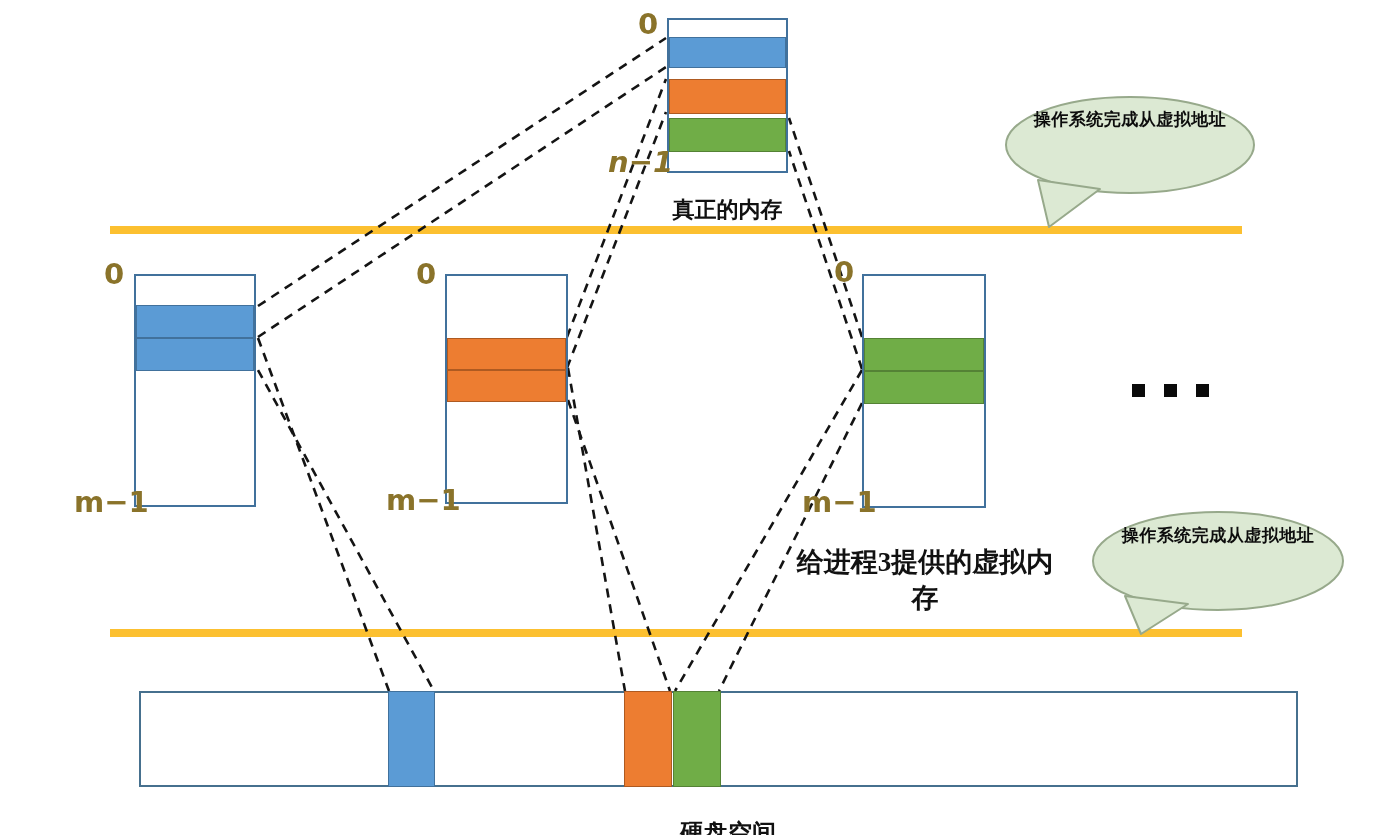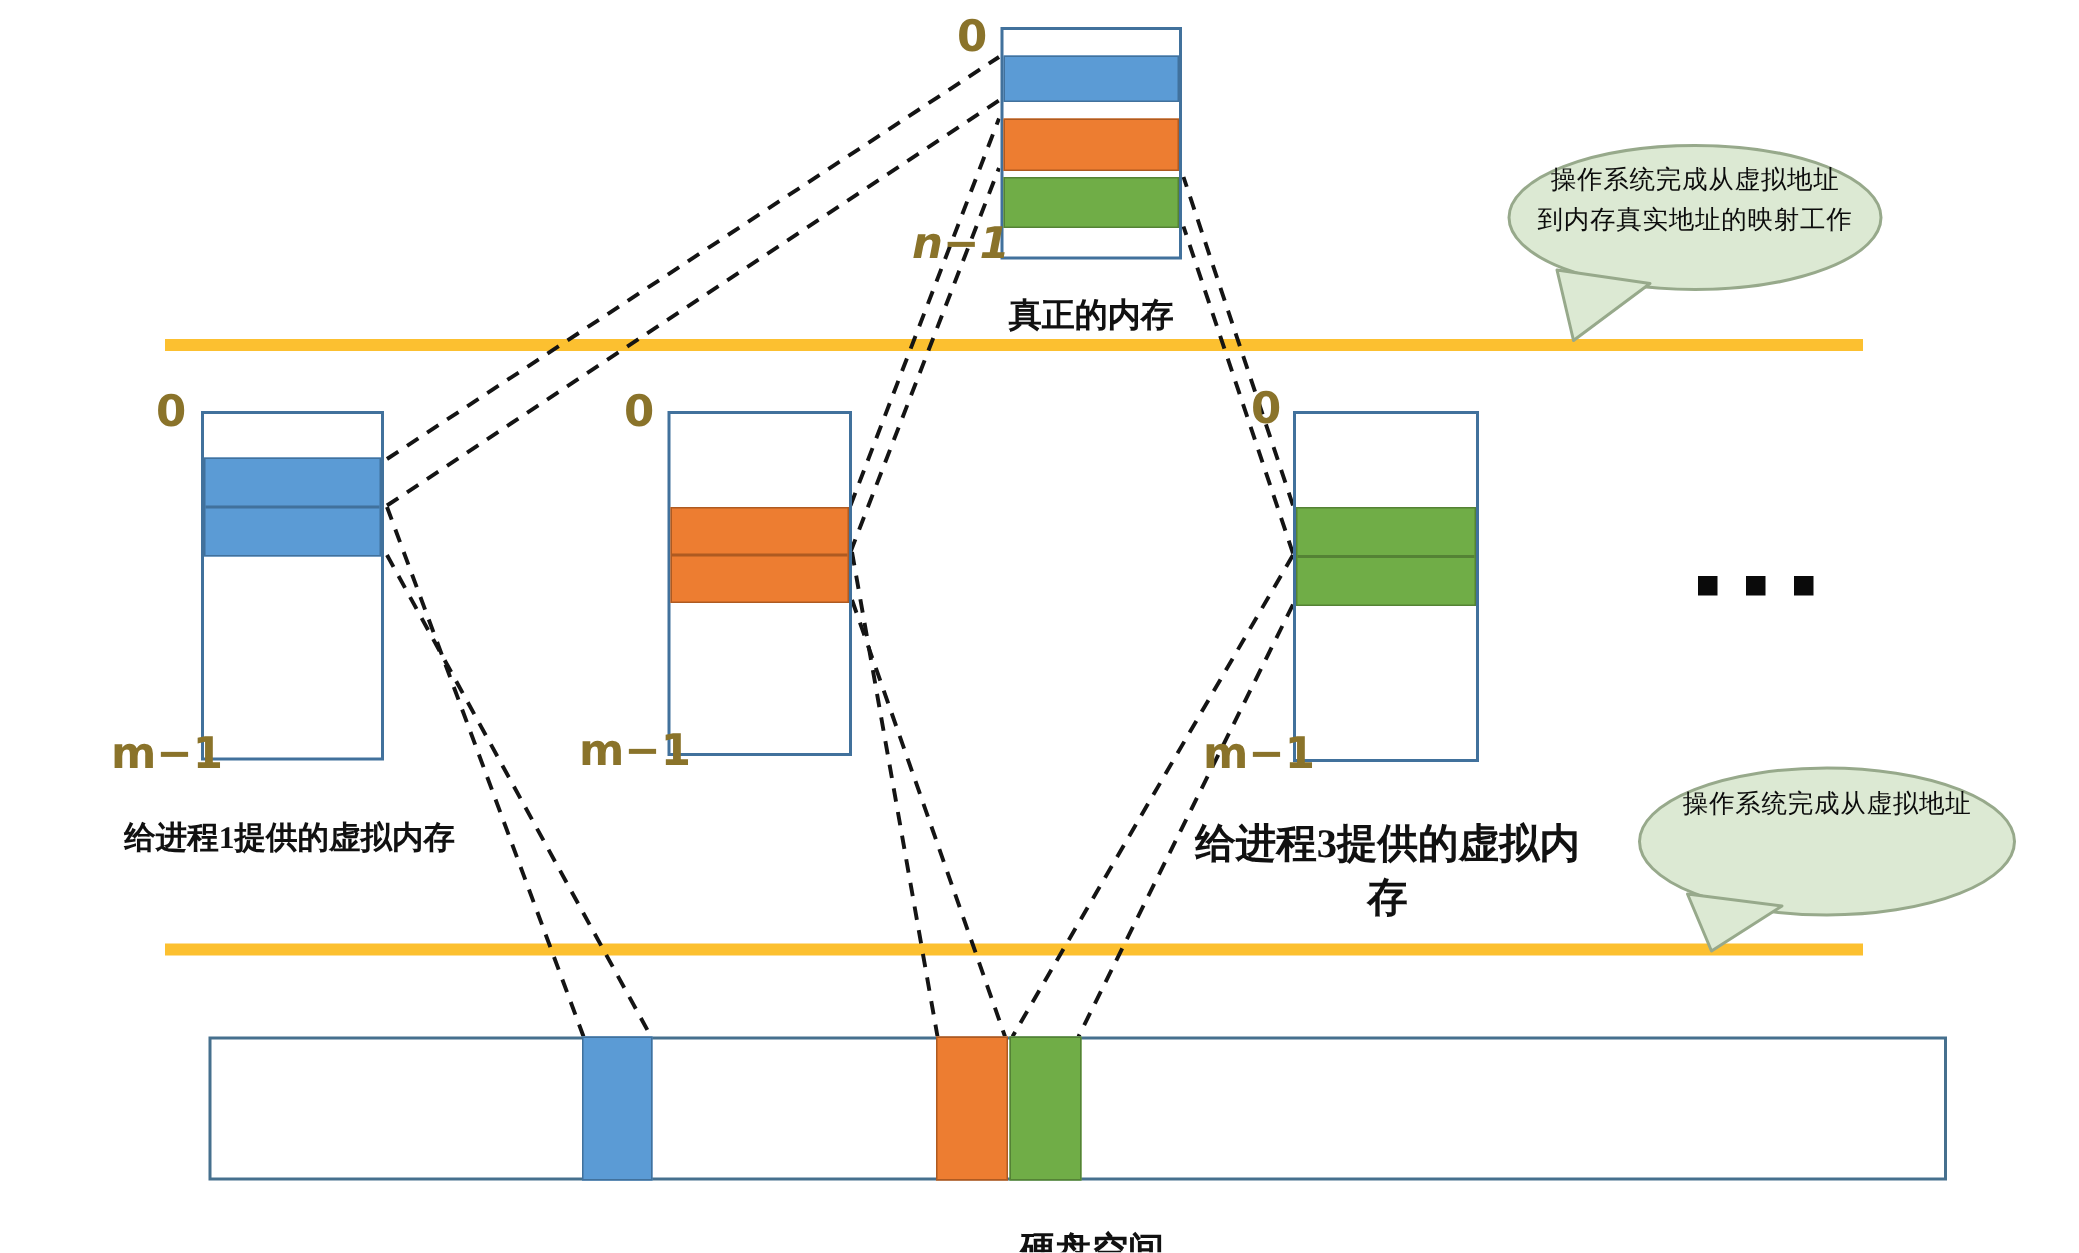--- a/index.html
+++ b/index.html
@@ -44,21 +44,21 @@
   #ellipsis .dot{width:13px;height:13px;background:#0a0a0a;}
   
   #disk-box{left:139px;top:691px;width:1159px;height:96px;border-color:#46708E;}
   .disk-block{position:absolute;top:-2px;bottom:-2px;box-sizing:border-box;border:1px solid;}
   #disk-block-blue{left:247px;width:47px;background:#5B9BD5;border-color:#41719C;}
   #disk-block-orange{left:483px;width:48px;background:#ED7D31;border-color:#AE5A21;}
   #disk-block-green{left:532px;width:48px;background:#70AD47;border-color:#548235;}
   #disk-caption{left:628px;top:801px;width:200px;font-size:24px;}
   
   .bubble-text{position:absolute;z-index:3;color:#0c0c0c;text-align:center;
-               font-family:"Liberation Serif", serif;font-weight:400;
+               font-family:"Liberation Serif", serif;font-weight:700;
                font-size:17px;line-height:27px;letter-spacing:0.5px;}
   #bubble1-text{left:1008px;top:106px;width:244px;}
   #bubble2-text{left:1096px;top:522px;width:244px;}
   
   #overlay{position:absolute;left:0;top:0;z-index:1;}
   .dash{stroke:#141414;stroke-width:2.6;stroke-dasharray:9 7;fill:none;}
 </style>
 </head>
 <body>
 
@@ -97,21 +97,20 @@
   <div id="mem-addr-bottom" class="addr">n−1</div>
   <div id="mem-caption" class="caption">真正的内存</div>
 
   <div id="p1-box" class="box">
     <div id="p1-block" class="vblock">
       <div class="vdivider"></div>
     </div>
   </div>
   <div id="p1-addr-top" class="addr">0</div>
   <div id="p1-addr-bottom" class="addr">m−1</div>
-  <div id="p1-caption" class="caption">给进程1提供的虚拟内存</div>
 
   <div id="p2-box" class="box">
     <div id="p2-block" class="vblock">
       <div class="vdivider"></div>
     </div>
   </div>
   <div id="p2-addr-top" class="addr">0</div>
   <div id="p2-addr-bottom" class="addr">m−1</div>
 
   <div id="p3-box" class="box">
@@ -131,19 +130,18 @@
 
   <div id="disk-box" class="box">
     <div id="disk-block-blue" class="disk-block"></div>
     <div id="disk-block-orange" class="disk-block"></div>
     <div id="disk-block-green" class="disk-block"></div>
   </div>
   <div id="disk-caption" class="caption">硬盘空间</div>
 
   <div id="bubble1-text" class="bubble-text">
     <div>操作系统完成从虚拟地址</div>
-    <div>到内存真实地址的映射工作</div>
   </div>
   <div id="bubble2-text" class="bubble-text">
     <div>操作系统完成从虚拟地址</div>
   </div>
 
 </div>
 
 </body></html>

